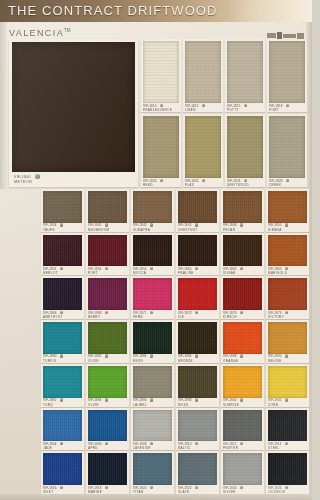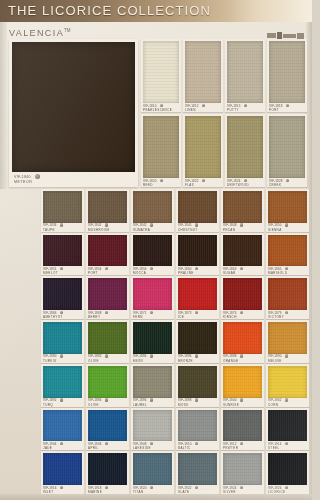--- a/index.html
+++ b/index.html
@@ -143,21 +143,21 @@
     pointer-events:none;
     background:linear-gradient(118deg,rgba(255,255,255,.12) 0%,rgba(255,255,255,0) 38%,rgba(255,255,255,0) 72%,rgba(255,255,255,.10) 100%);
   }
 </style>
 </head>
 <body>
 
 <div class="page">
 
   <div class="banner">
-    <div class="banner-title">THE LICORICE COLLECTION</div>
+    <div class="banner-title">THE CONTRACT DRIFTWOOD</div>
     <div class="banner-fade"></div>
   </div>
 
   <div class="card"></div>
   <div class="edge-left"></div>
   <div class="edge-right"></div>
 
   <div class="collection-name">
     <span>VALENCIA</span><span class="tm">TM</span>
   </div>

